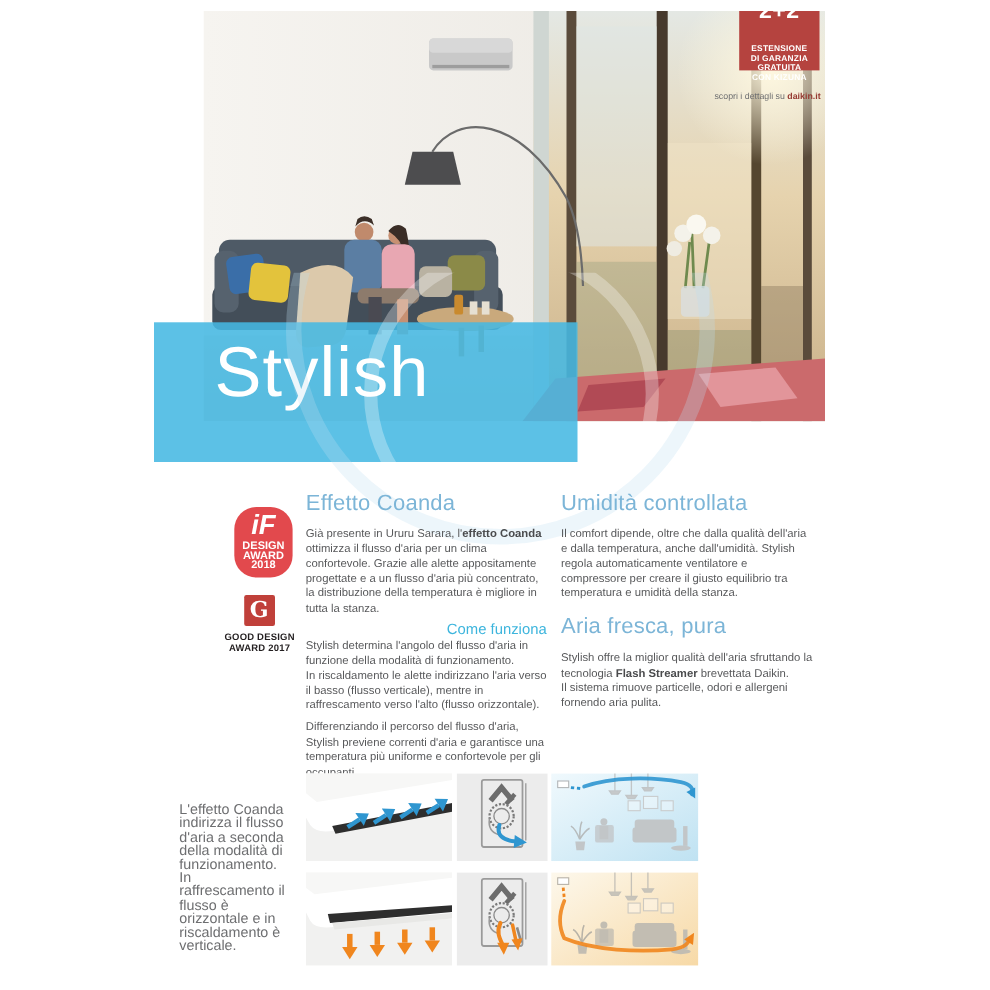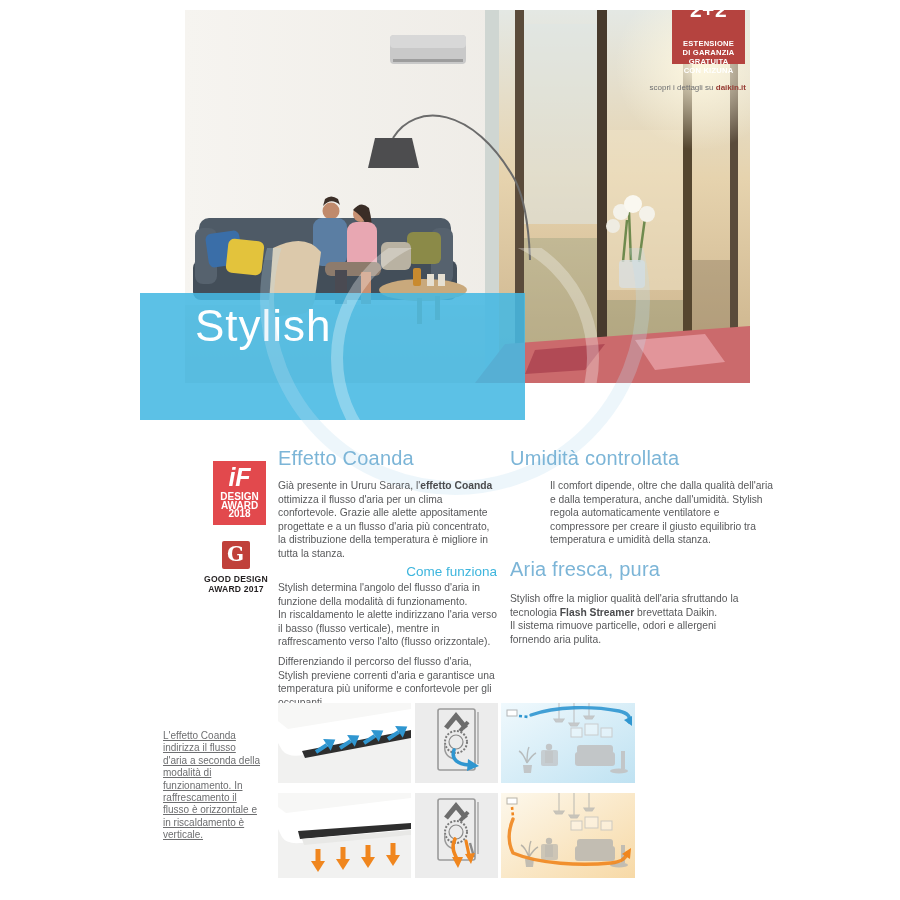--- a/index.html
+++ b/index.html
@@ -16,43 +16,43 @@
   
   .badge{left:672px;top:10px;width:73px;height:54px;background:var(--badge_red,#b5433f);
     z-index:6;color:#fff;text-align:center;display:flex;flex-direction:column;justify-content:center;}
   .badge .b-title{font-size:21px;font-weight:bold;line-height:22px;letter-spacing:.5px;}
   .badge .b-lines{font-size:7.6px;font-weight:bold;line-height:9px;white-space:pre-line;margin-top:18px;letter-spacing:.2px;}
   .note{left:570px;top:83px;width:176px;text-align:right;font-size:8px;color:#6d6e70;z-index:6;}
   .note .lnk{font-weight:bold;color:var(--link_red,#963b33);}
 
   
   .banner{left:140px;top:293px;width:385px;height:127px;background:var(--accent_rgba,rgba(70,184,226,.88));z-index:2;}
-  .banner .title{position:absolute;left:55px;top:8px;font-size:44px;font-weight:300;color:#ffffff;letter-spacing:1px;}
+  .banner .title{position:absolute;left:55px;top:8px;font-size:64px;font-weight:300;color:#ffffff;letter-spacing:1px;}
   .wm{left:250px;top:248px;width:400px;height:300px;z-index:3;pointer-events:none;}
 
   
   .if-badge{left:213px;top:461px;width:53px;height:64px;background:var(--if_red,#e2494d);color:#fff;
-    text-align:center;z-index:5;}
+    text-align:center;z-index:5;border-radius:20px;}
   .if-badge .if-logo{font-size:25px;font-weight:bold;line-height:26px;margin-top:3px;font-style:italic;}
   .if-badge .if-lines{font-size:10px;font-weight:bold;line-height:8.5px;white-space:pre-line;margin-top:3px;}
   .gd{left:196px;top:541px;width:80px;text-align:center;z-index:5;}
   .gd .gd-logo{width:28px;height:28px;margin:0 auto;background:var(--good_red,#c0403a);position:relative;border-radius:2px;}
   .gd .gd-logo span{position:absolute;left:5px;top:1px;color:#fff;font-size:20px;font-weight:bold;font-family:"DejaVu Serif",serif;}
   .gd .gd-lines{margin-top:5px;font-size:8.6px;font-weight:bold;color:#231f20;line-height:10px;white-space:pre-line;letter-spacing:.2px;}
 
   
   .col-l{left:278px;width:219px;}
   .col-r{left:510px;width:230px;}
   h2.sec{margin:0;font-size:20px;font-weight:400;color:var(--heading,#7cb5d7);letter-spacing:.2px;z-index:5;}
   h3.sub{margin:0;font-size:13.5px;font-weight:400;color:var(--subheading,#3db5dd);z-index:5;text-align:right;}
   p.body{margin:0;font-size:10.3px;line-height:13.6px;color:var(--text,#58595b);white-space:pre-line;z-index:5;}
   p.body b{color:#4a4b4d;}
 
   
-  .caption{left:163px;top:730px;width:98px;font-size:10px;line-height:12.4px;color:#6d6e70;z-index:5;text-decoration:underline;}
+  .caption{left:163px;top:730px;width:98px;font-size:13px;line-height:12.4px;color:#6d6e70;z-index:5;}
 
   
   .panel{z-index:5;overflow:hidden;}
   .panel svg{display:block;}
 </style>
 </head>
 <body>
 
 <div class="abs hero">
   <svg width="565" height="373" viewBox="0 0 565 373">
@@ -191,21 +191,21 @@
 
 <h2 class="abs sec col-l" style="top:447px;">Effetto Coanda</h2>
 <p class="abs body col-l" style="top:479px;"><span>Già presente in Ururu Sarara, l'</span><b>effetto Coanda</b><span> ottimizza il flusso d'aria per un clima confortevole. Grazie alle alette appositamente progettate e a un flusso d'aria più concentrato, la distribuzione della temperatura è migliore in tutta la stanza.</span></p>
 
 <h3 class="abs sub col-l" style="top:564px;">Come funziona</h3>
 <p class="abs body col-l" style="top:581px;">Stylish determina l'angolo del flusso d'aria in funzione della modalità di funzionamento.
 In riscaldamento le alette indirizzano l'aria verso il basso (flusso verticale), mentre in raffrescamento verso l'alto (flusso orizzontale).</p>
 <p class="abs body col-l" style="top:655px;">Differenziando il percorso del flusso d'aria, Stylish previene correnti d'aria e garantisce una temperatura più uniforme e confortevole per gli occupanti.</p>
 
 <h2 class="abs sec col-r" style="top:447px;">Umidità controllata</h2>
-<p class="abs body col-r" style="top:479px;margin-left:40px;">Il comfort dipende, oltre che dalla qualità dell'aria e dalla temperatura, anche dall'umidità. Stylish regola automaticamente ventilatore e compressore per creare il giusto equilibrio tra temperatura e umidità della stanza.</p>
+<p class="abs body col-r" style="top:479px;">Il comfort dipende, oltre che dalla qualità dell'aria e dalla temperatura, anche dall'umidità. Stylish regola automaticamente ventilatore e compressore per creare il giusto equilibrio tra temperatura e umidità della stanza.</p>
 
 <h2 class="abs sec col-r" style="top:558px;">Aria fresca, pura</h2>
 <p class="abs body col-r" style="top:592px;"><span>Stylish offre la miglior qualità dell'aria sfruttando la tecnologia </span><b>Flash Streamer</b><span> brevettata Daikin.
 Il sistema rimuove particelle, odori e allergeni fornendo aria pulita.</span></p>
 
 <div class="abs caption">L'effetto Coanda indirizza il flusso d'aria a seconda della modalità di funzionamento. In raffrescamento il flusso è orizzontale e in riscaldamento è verticale.</div>
 
 <div class="abs panel" style="left:278px;top:703px;width:133px;height:80px;">
   <svg width="133" height="80" viewBox="0 0 133 80">
     <rect width="133" height="80" fill="#f1f1f0"></rect>

